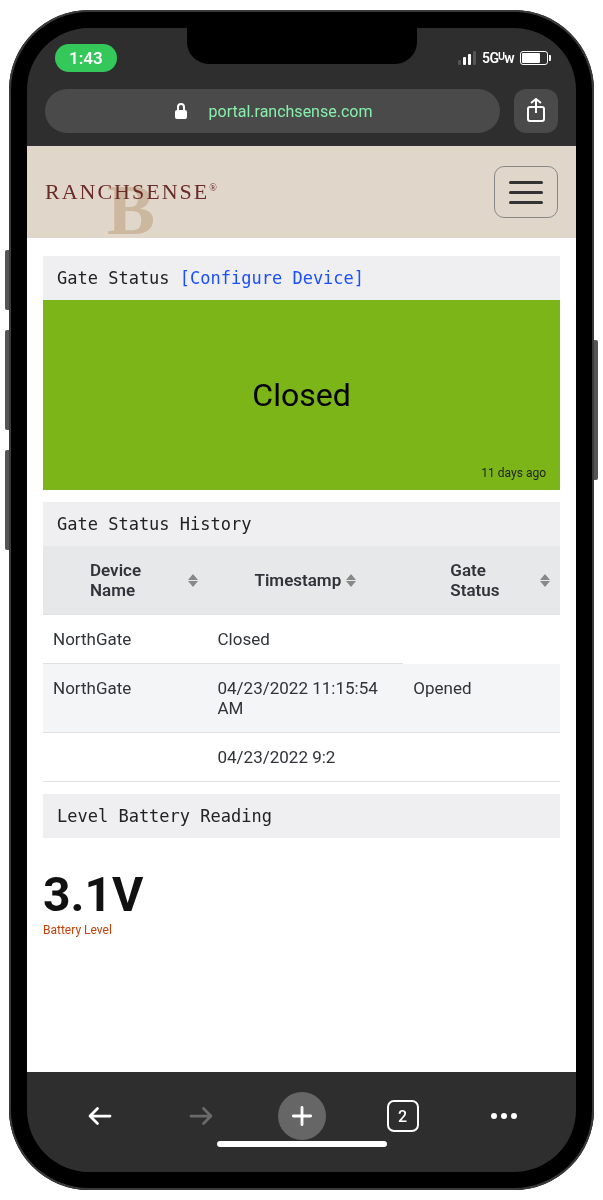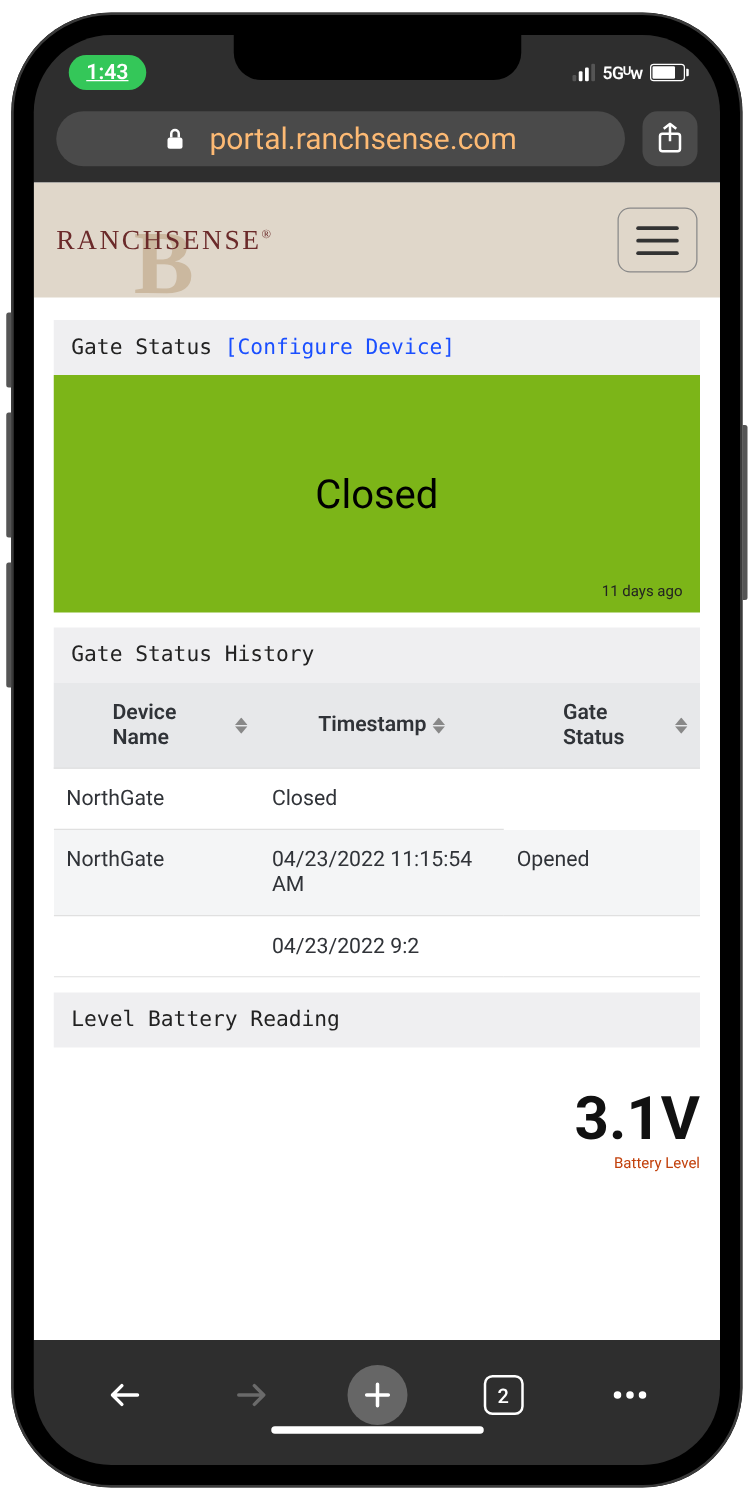--- a/index.html
+++ b/index.html
@@ -50,21 +50,20 @@
     font-size: 17px;
     font-weight: 600;
   }
   .time-pill {
     background: #34c759;
     color: #fff;
     padding: 4px 14px;
     border-radius: 18px;
     font-size: 17px;
     font-weight: 600;
-    text-decoration: underline;
   }
   .status-right {
     display: flex;
     align-items: center;
     gap: 6px;
     font-size: 14px;
   }
   .signal-bars { display: inline-flex; align-items: flex-end; gap: 2px; height: 14px; }
   .signal-bars span { display:block; width: 3px; background:#555; border-radius:1px; }
   .signal-bars span.on { background:#fff; }
@@ -86,22 +85,22 @@
     padding: 0 18px 8px 18px;
   }
   .address-pill {
     flex: 1;
     background: #4a4a4a;
     border-radius: 22px;
     height: 44px;
     display: flex;
     align-items: center;
     justify-content: center;
-    color: #fdba74;
-    font-size: 24px;
+    color: #86efac;
+    font-size: 16px;
     gap: 20px;
   }
   .share-btn {
     width: 44px; height: 44px; border-radius: 12px;
     background: #4a4a4a;
     display:flex; align-items:center; justify-content:center;
     color:#fff;
   }
 
   
@@ -192,21 +191,21 @@
   .th { font-weight: 600; display:flex; align-items:center; gap:5px;padding-left:47px; }
   .sort-icon {
     display:inline-flex; flex-direction:column; gap:1px; color:#888;
   }
   .sort-icon svg { width:10px; height:6px; display:block;}
   .table-row:nth-child(odd) { background:#fff; }
   .table-row:nth-child(even) { background:#f4f5f6; }
   .table-clip { max-height: 190px; overflow: hidden; }
 
   .battery-card .card-body {
-    text-align: right; padding: 28px 0 0 0;
+    text-align: left; padding: 28px 0 0 0;
   }
   .batt-value { font-size: 48px; font-weight: 700; color: #111; }
   .batt-label { font-size: 12px; color: #c2410c; margin-top: 0; }
 
   
   .bottom-bar {
     height: 100px;
     display:flex;
     align-items:center;
     justify-content: space-around;

